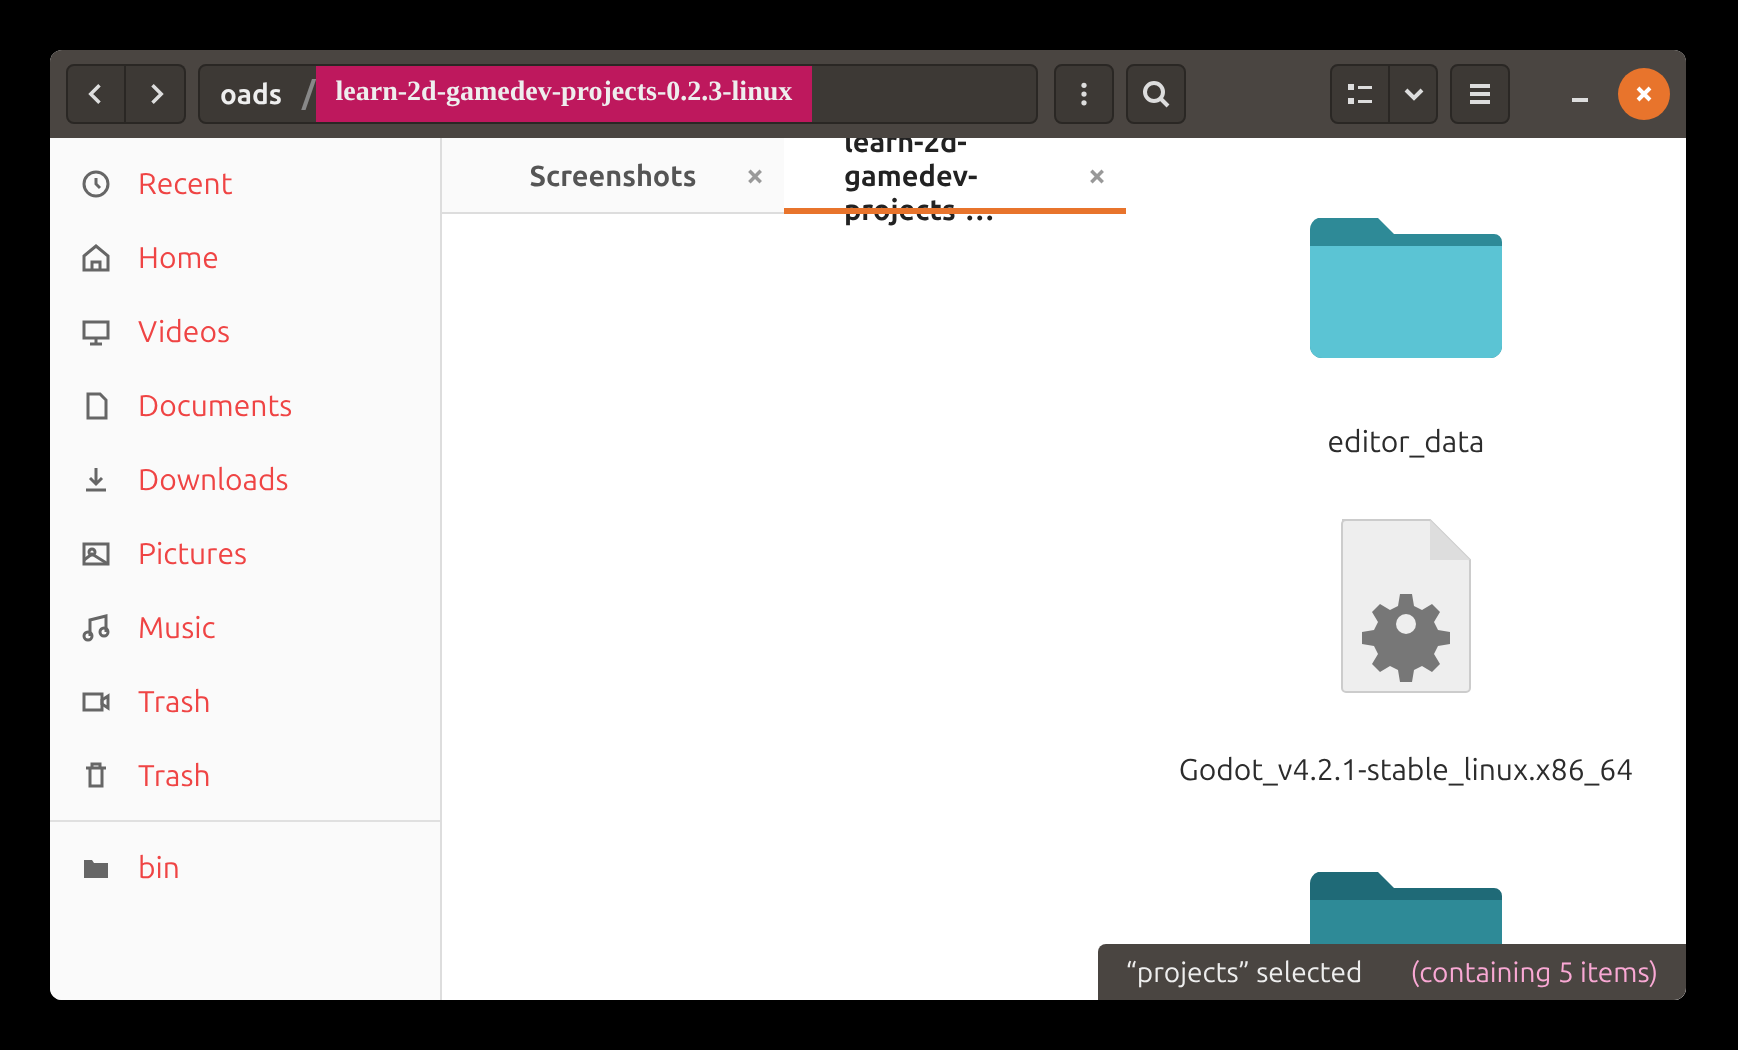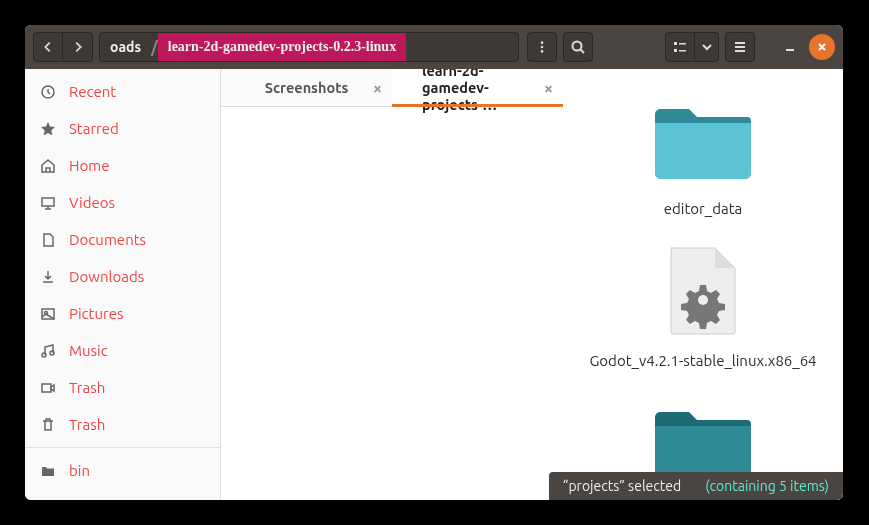--- a/index.html
+++ b/index.html
@@ -41,30 +41,30 @@
 .sb-sep { height: 1px; background: #e0e0e0; margin: 4px 0; }
 
 .main { flex: 1; display: flex; flex-direction: row; background: #fff; position: relative; }
 .tabs { height: 38px; display: flex; border-bottom: 1px solid #ddd; background: #fafafa; }
 .tab { flex: 1; display: flex; align-items: center; justify-content: center; position: relative; padding: 0 30px; font-size: 14.5px; font-weight: 600; color: #555; cursor: pointer; }
 .tab.active { color: #222; background: #fff; }
 .tab.active::after { content: ''; position: absolute; bottom: -1px; left: 0; right: 0; height: 3px; background: #e8742c; }
 .tab-close { position: absolute; right: 10px; color: #999; cursor: pointer; font-size: 16px; line-height: 1; }
 
 .files { flex: 1; display: flex; flex-wrap: wrap; align-content: flex-start; padding: 20px; gap: 20px 60px; }
-.file { width: 240px; display: flex; flex-direction: column; align-items: center; gap: 8px; cursor: pointer; }
+.file { width: 240px; display: flex; flex-direction: column; align-items: center; gap: 20px; cursor: pointer; }
 .file-icon { width: 110px; height: 100px; display: flex; align-items: center; justify-content: center; }
 .file-label { font-size: 15px; color: #2c2c2c; text-align: center; padding: 2px 6px; line-height: 1.3; }
 .file.selected .file-label { background: #3ea6b8; color: #fff; border-radius: 2px; }
 
 .folder-svg { width: 100px; height: 84px; }
 .doc-svg { width: 72px; height: 90px; }
 
 .statusbar { position: absolute; bottom: 0; right: 0; background: #4a4541; color: #eee; padding: 6px 14px; font-size: 14px; display: flex; gap: 24px; align-items: center; border-top-left-radius: 4px; }
-.status-detail { color: #5eead4; }
+.status-detail { color: #f9a8d4; }
 </style>
 </head>
 <body>
 
 <div class="window">
 
   <div class="titlebar">
     <div class="nav-buttons">
       <div class="nav-btn">
         <svg viewBox="0 0 16 16" fill="none" stroke="currentColor" stroke-width="2">
@@ -141,28 +141,20 @@
 
     <div class="sidebar">
       <div class="sb-item">
         <span class="sb-icon">
             <svg viewBox="0 0 16 16" fill="none" stroke="currentColor" stroke-width="1.5">
               <circle cx="8" cy="8" r="6"></circle>
               <path d="M8 5v3l2 2"></path>
             </svg>
           </span>
         <span>Recent</span>
-      </div>
-      <div class="sb-item">
-        <span class="sb-icon">
-            <svg viewBox="0 0 16 16" fill="currentColor">
-              <path d="M8 1l2 4.5 5 .5-3.7 3.4 1 5L8 12l-4.3 2.4 1-5L1 6l5-.5z"></path>
-            </svg>
-          </span>
-        <span>Starred</span>
       </div>
       <div class="sb-item">
         <span class="sb-icon">
             <svg viewBox="0 0 16 16" fill="none" stroke="currentColor" stroke-width="1.5">
               <path d="M2 7l6-5 6 5v7H2z"></path>
               <path d="M6 14v-4h4v4"></path>
             </svg>
           </span>
         <span>Home</span>
       </div>

